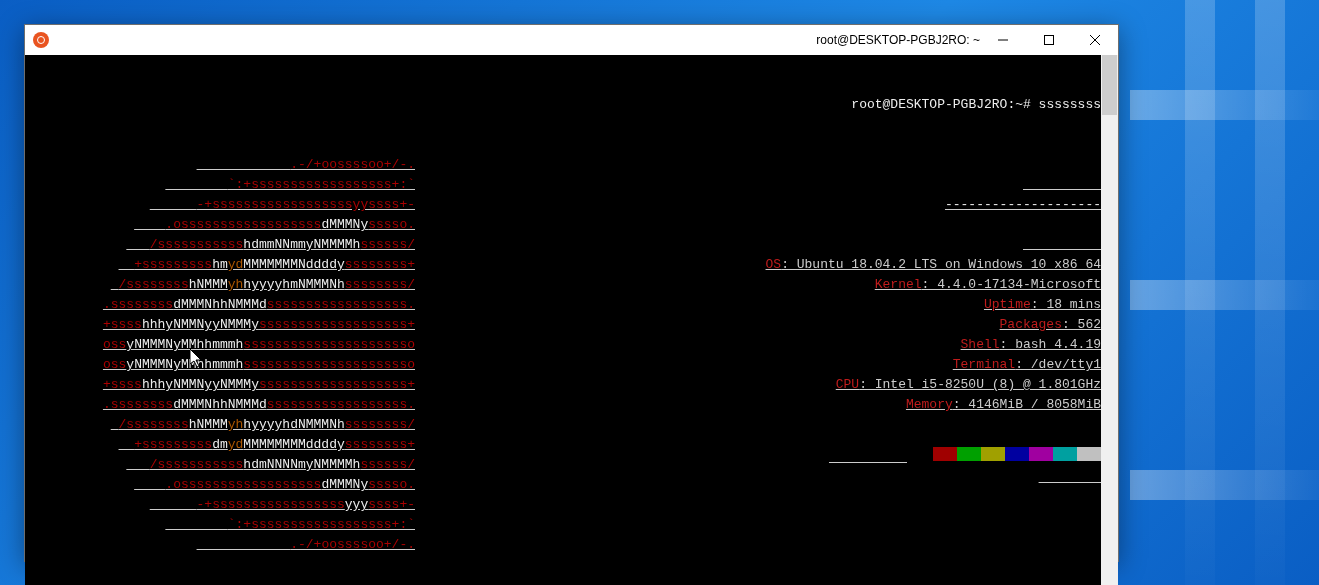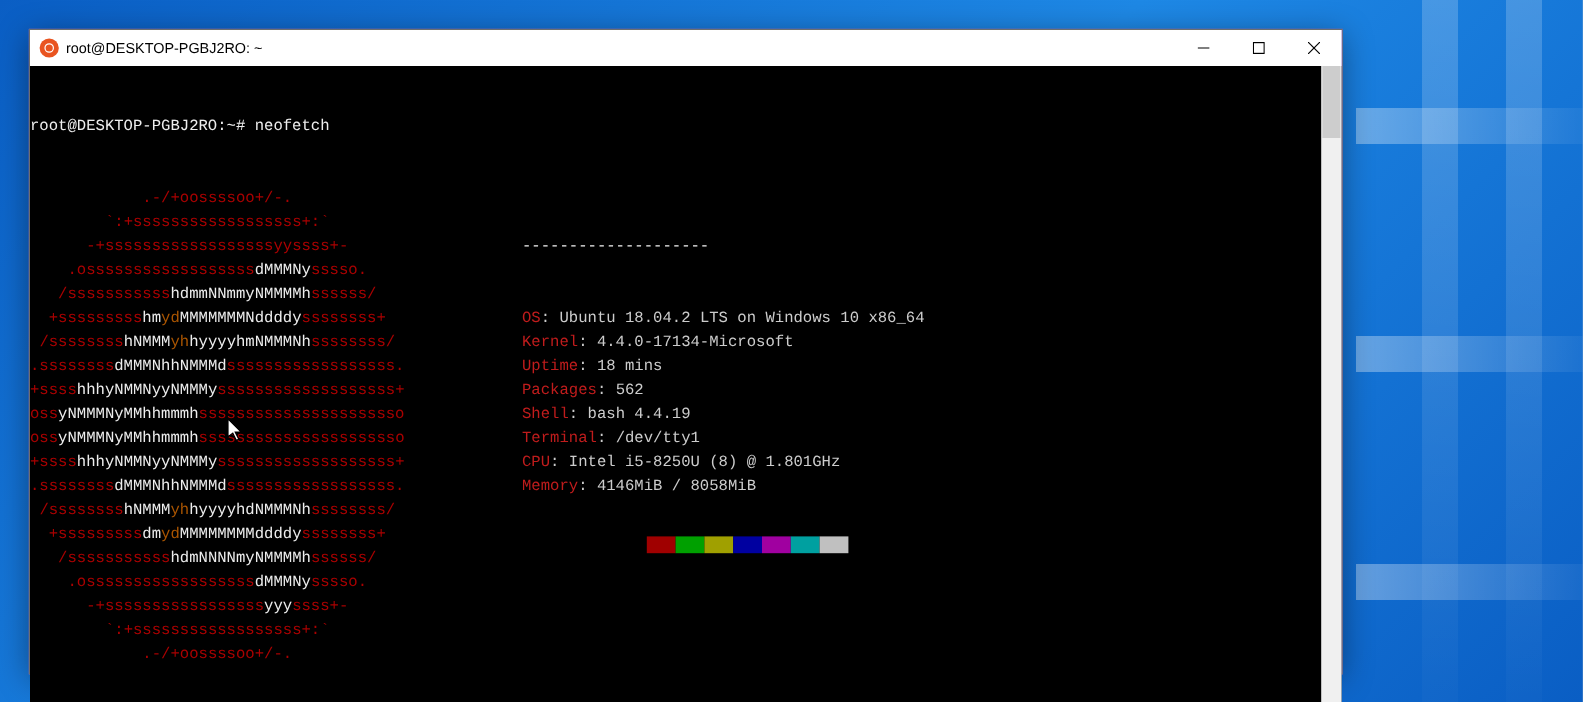--- a/index.html
+++ b/index.html
@@ -22,20 +22,21 @@
     position: absolute;
     left: 24px;
     top: 24px;
     width: 1095px;
     height: 538px;
     background: #8b5cf6;
     border: 1px solid #6e6e6e;
     box-shadow: 0 5px 25px rgba(0,0,0,.4);
     display: flex;
     flex-direction: column;
+    text-align: right;
   }
   .titlebar {
     height: 30px;
     background: #fff;
     display: flex;
     align-items: center;
     padding-left: 8px;
   }
   .titlebar .icon {
     width: 16px; height: 16px; border-radius: 50%;
@@ -71,21 +72,21 @@
   .scrollbar .thumb { position:absolute; left:1px; right:1px; top:0; height:60px; background:#cdcdcd; }
 
   .line { display: block; }
   .c-red { color: #aa0000; }
   .c-white { color: #eeeeee; }
   .c-yellow { color: #aa5500; }
   .c-brightred { color: #c01c1c; }
   .c-label { color: #c01c1c; margin-top: 20px; }
   .c-val { color: #cccccc; margin-top: 20px; }
 
-  .output-row { display: flex; }
+  .output-row { display: flex; text-decoration: underline; }
   .logo-col { width: 390px; }
   .info-col { flex: 1; padding-left: 20px; }
 
   .swatches { display: inline-flex; margin-top: 12px; }
   .sw { width: 24px; height: 14px; }
 
   .cursor-arrow {
     position: absolute;
     left: 190px;
     top: 349px;
@@ -121,21 +122,21 @@
     <div class="winbtn close">
         <svg width="10" height="10">
           <line x1="0" y1="0" x2="10" y2="10" stroke="currentColor" stroke-width="1"></line>
           <line x1="10" y1="0" x2="0" y2="10" stroke="currentColor" stroke-width="1"></line>
         </svg>
       </div>
   </div>
 
   <div class="client">
     <div class="terminal">
-      <span class="line c-white">root@DESKTOP-PGBJ2RO:~# neofetch</span>
+      <span class="line c-white">root@DESKTOP-PGBJ2RO:~# ssssssss</span>
       <div class="output-row">
         <div class="logo-col" id="logo-target"><span class="line"><span class="c-red">            </span><span class="c-red">.-/+oossssoo+/-.</span></span><span class="line"><span class="c-red">        </span><span class="c-red">`:+ssssssssssssssssss+:`</span></span><span class="line"><span class="c-red">      </span><span class="c-red">-+ssssssssssssssssssyyssss+-</span></span><span class="line"><span class="c-red">    </span><span class="c-red">.ossssssssssssssssss</span><span class="c-white">dMMMNy</span><span class="c-red">sssso.</span></span><span class="line"><span class="c-red">   </span><span class="c-red">/sssssssssss</span><span class="c-white">hdmmNNmmyNMMMMh</span><span class="c-red">ssssss/</span></span><span class="line"><span class="c-red">  </span><span class="c-red">+sssssssss</span><span class="c-white">hm</span><span class="c-yellow">yd</span><span class="c-white">MMMMMMMNddddy</span><span class="c-red">ssssssss+</span></span><span class="line"><span class="c-red"> </span><span class="c-red">/ssssssss</span><span class="c-white">hNMMM</span><span class="c-yellow">yh</span><span class="c-white">hyyyyhmNMMMNh</span><span class="c-red">ssssssss/</span></span><span class="line"><span class="c-red">.ssssssss</span><span class="c-white">dMMMNh</span><span class="c-white">hNMMMd</span><span class="c-red">ssssssssss</span><span class="c-red">ssssssss.</span></span><span class="line"><span class="c-red">+ssss</span><span class="c-white">hhhyNMMNy</span><span class="c-white">yNMMMy</span><span class="c-red">ssssssssssss</span><span class="c-red">sssssss+</span></span><span class="line"><span class="c-red">oss</span><span class="c-white">yNMMMNyMMh</span><span class="c-white">hmmmh</span><span class="c-red">ssssssssssssss</span><span class="c-red">ssssssso</span></span><span class="line"><span class="c-red">oss</span><span class="c-white">yNMMMNyMMh</span><span class="c-white">hmmmh</span><span class="c-red">sssssssssssssss</span><span class="c-red">sssssso</span></span><span class="line"><span class="c-red">+ssss</span><span class="c-white">hhhyNMMNy</span><span class="c-white">yNMMMy</span><span class="c-red">ssssssssssss</span><span class="c-red">sssssss+</span></span><span class="line"><span class="c-red">.ssssssss</span><span class="c-white">dMMMNh</span><span class="c-white">hNMMMd</span><span class="c-red">ssssssssss</span><span class="c-red">ssssssss.</span></span><span class="line"><span class="c-red"> </span><span class="c-red">/ssssssss</span><span class="c-white">hNMMM</span><span class="c-yellow">yh</span><span class="c-white">hyyyyhdNMMMNh</span><span class="c-red">ssssssss/</span></span><span class="line"><span class="c-red">  </span><span class="c-red">+sssssssss</span><span class="c-white">dm</span><span class="c-yellow">yd</span><span class="c-white">MMMMMMMMddddy</span><span class="c-red">ssssssss+</span></span><span class="line"><span class="c-red">   </span><span class="c-red">/sssssssssss</span><span class="c-white">hdmNNNNmyNMMMMh</span><span class="c-red">ssssss/</span></span><span class="line"><span class="c-red">    </span><span class="c-red">.ossssssssssssssssss</span><span class="c-white">dMMMNy</span><span class="c-red">sssso.</span></span><span class="line"><span class="c-red">      </span><span class="c-red">-+sssssssssssssssss</span><span class="c-white">yyy</span><span class="c-red">ssss+-</span></span><span class="line"><span class="c-red">        </span><span class="c-red">`:+ssssssssssssssssss+:`</span></span><span class="line"><span class="c-red">            </span><span class="c-red">.-/+oossssoo+/-.</span></span></div>
         <div class="info-col">
           <span class="line c-white">--------------------</span>
           <div id="info-rows"><span class="line"><span class="c-label">OS</span><span class="c-val">: Ubuntu 18.04.2 LTS on Windows 10 x86_64</span></span><span class="line"><span class="c-label">Kernel</span><span class="c-val">: 4.4.0-17134-Microsoft</span></span><span class="line"><span class="c-label">Uptime</span><span class="c-val">: 18 mins</span></span><span class="line"><span class="c-label">Packages</span><span class="c-val">: 562</span></span><span class="line"><span class="c-label">Shell</span><span class="c-val">: bash 4.4.19</span></span><span class="line"><span class="c-label">Terminal</span><span class="c-val">: /dev/tty1</span></span><span class="line"><span class="c-label">CPU</span><span class="c-val">: Intel i5-8250U (8) @ 1.801GHz</span></span><span class="line"><span class="c-label">Memory</span><span class="c-val">: 4146MiB / 8058MiB</span></span></div>
           <div class="swatches" id="swatches" style="margin-left: 26px;"><span class="sw" style="background: rgb(160, 0, 0);"></span><span class="sw" style="background: rgb(0, 160, 0);"></span><span class="sw" style="background: rgb(160, 160, 0);"></span><span class="sw" style="background: rgb(0, 0, 160);"></span><span class="sw" style="background: rgb(160, 0, 160);"></span><span class="sw" style="background: rgb(0, 160, 160);"></span><span class="sw" style="background: rgb(192, 192, 192);"></span></div>
         </div>
       </div>
       
       

